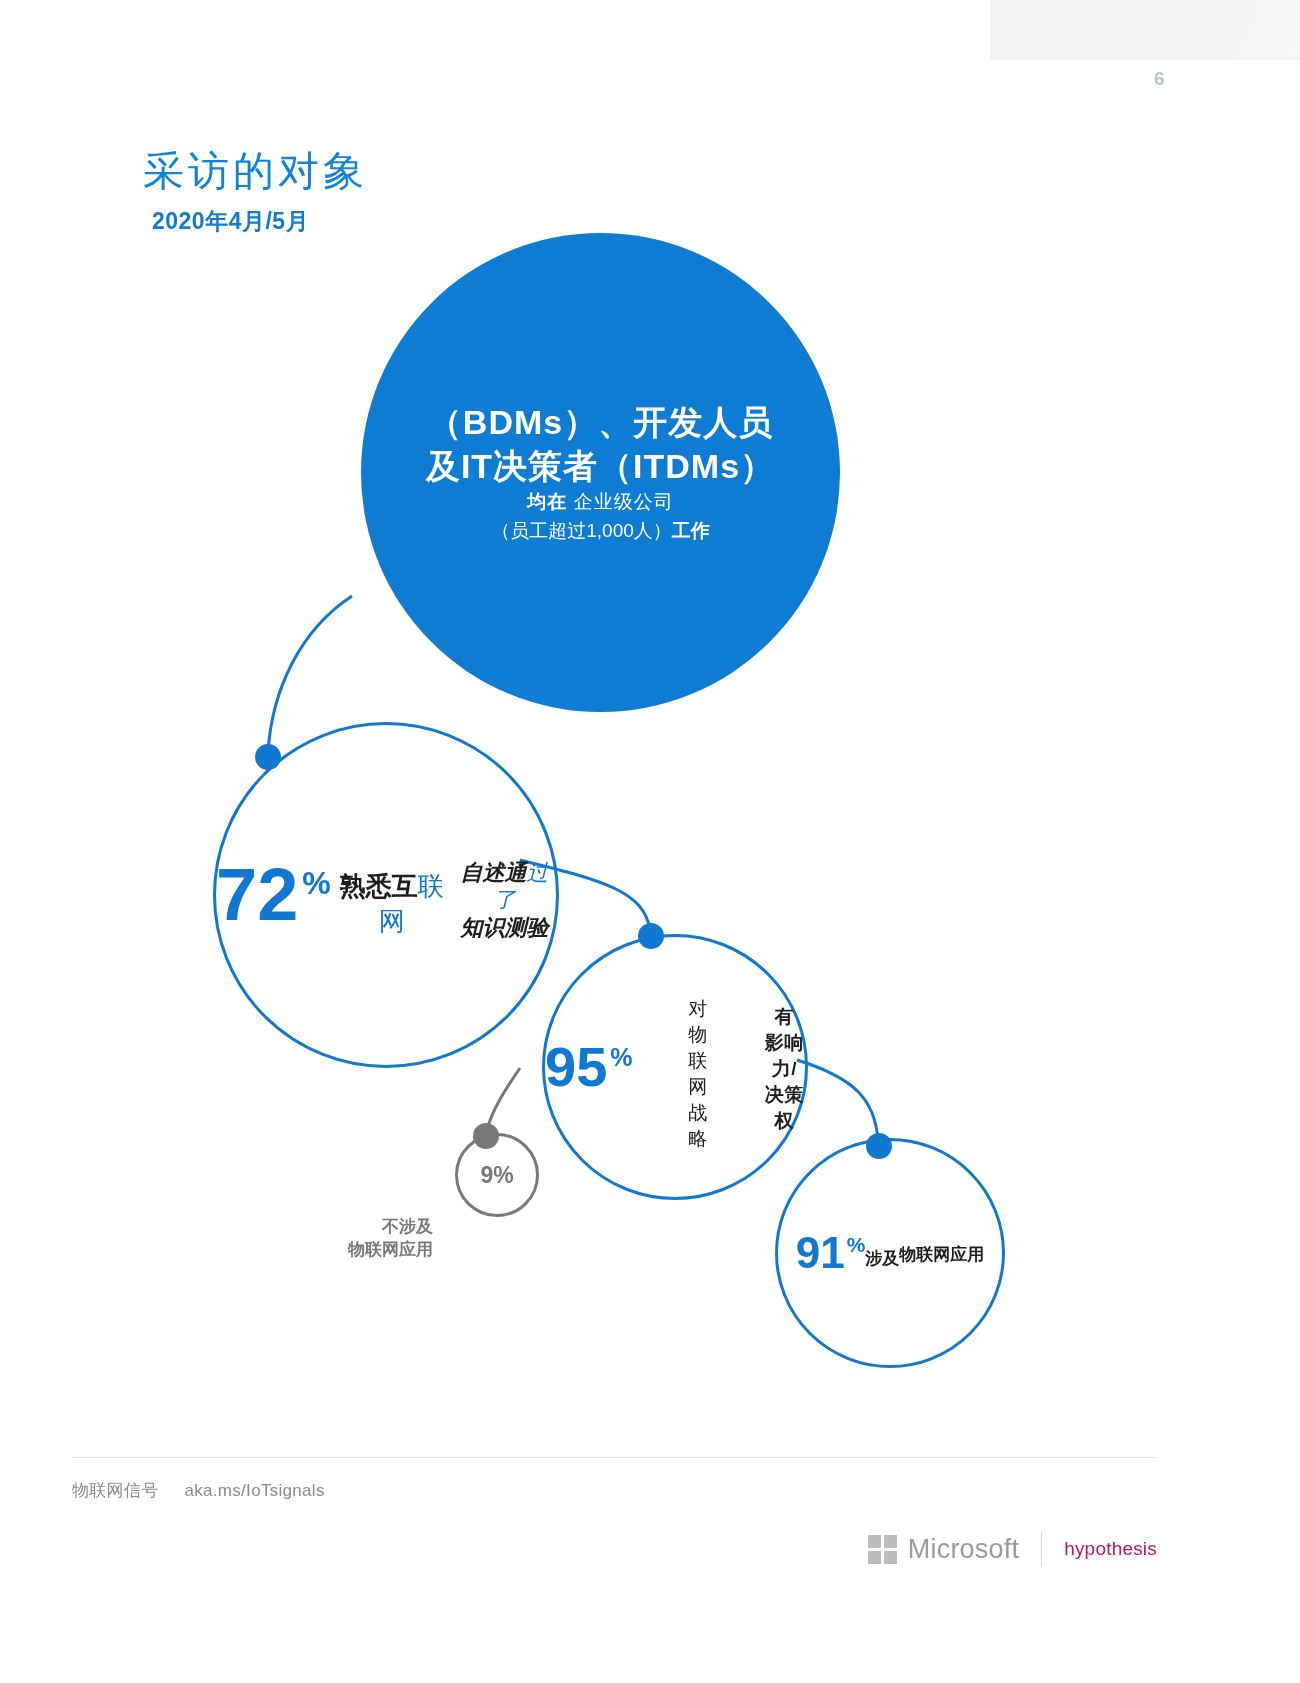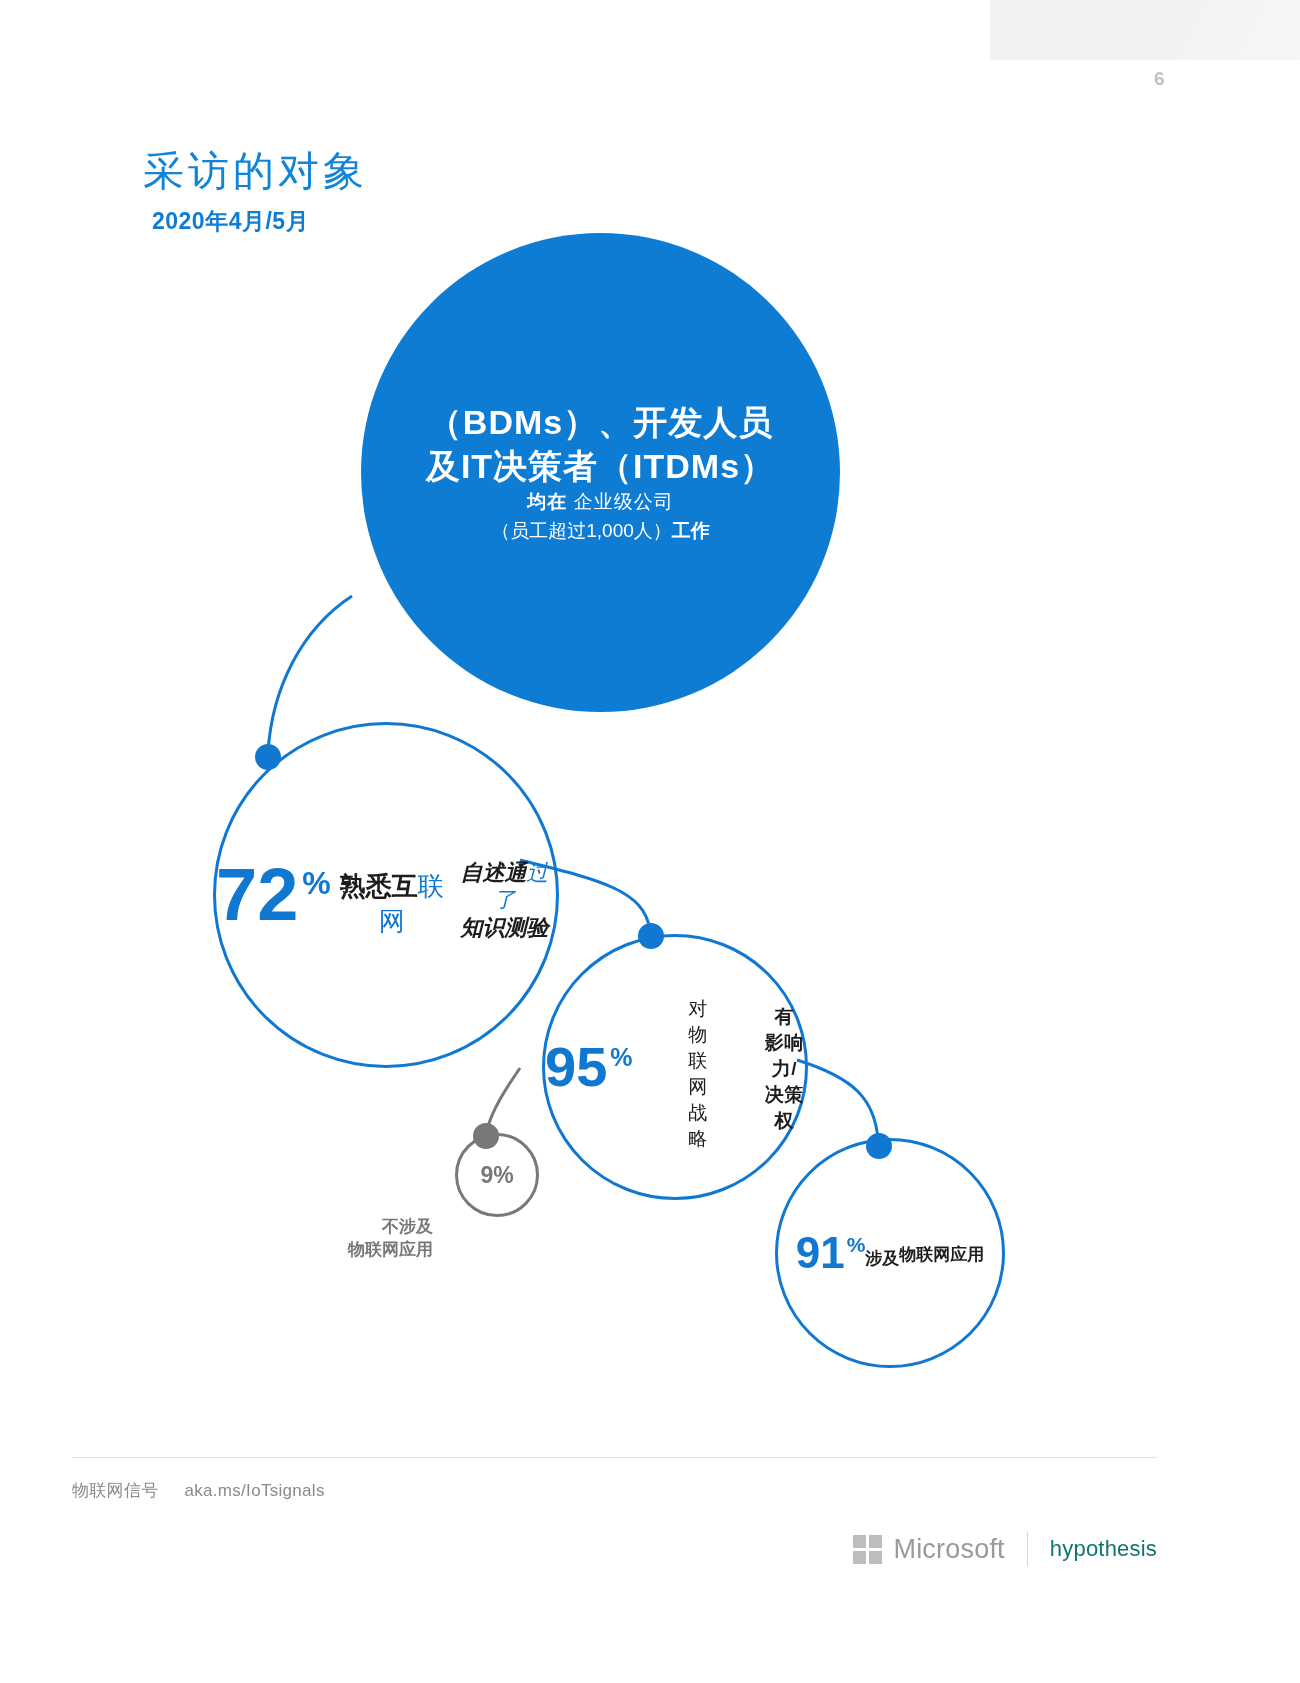--- a/index.html
+++ b/index.html
@@ -105,21 +105,21 @@
   .footer-left .url{margin-left:26px;}
   .footer-right{
     position:absolute;right:143px;top:1532px;
     display:flex;align-items:center;gap:22px;
   }
   .ms-logo{display:flex;align-items:center;gap:11px;}
   .ms-squares{width:29px;height:29px;display:grid;grid-template-columns:1fr 1fr;grid-template-rows:1fr 1fr;gap:3px;}
   .ms-squares i{display:block;background:#bdbdbd;}
   .ms-word{font-size:27px;color:#9a9a9a;letter-spacing:.2px;}
   .divider{width:1px;height:34px;background:#d6d6d6;}
-  .hyp{font-size:22px;color:#0f766e;letter-spacing:.2px;}
+  .hyp{font-size:19px;color:#be185d;letter-spacing:.2px;}
 </style>
 </head>
 <body>
 
 <div class="page"></div>
 <div class="corner-wash"></div>
 
 <div class="page-number">6</div>
 
 <div class="title">采访的对象</div>

